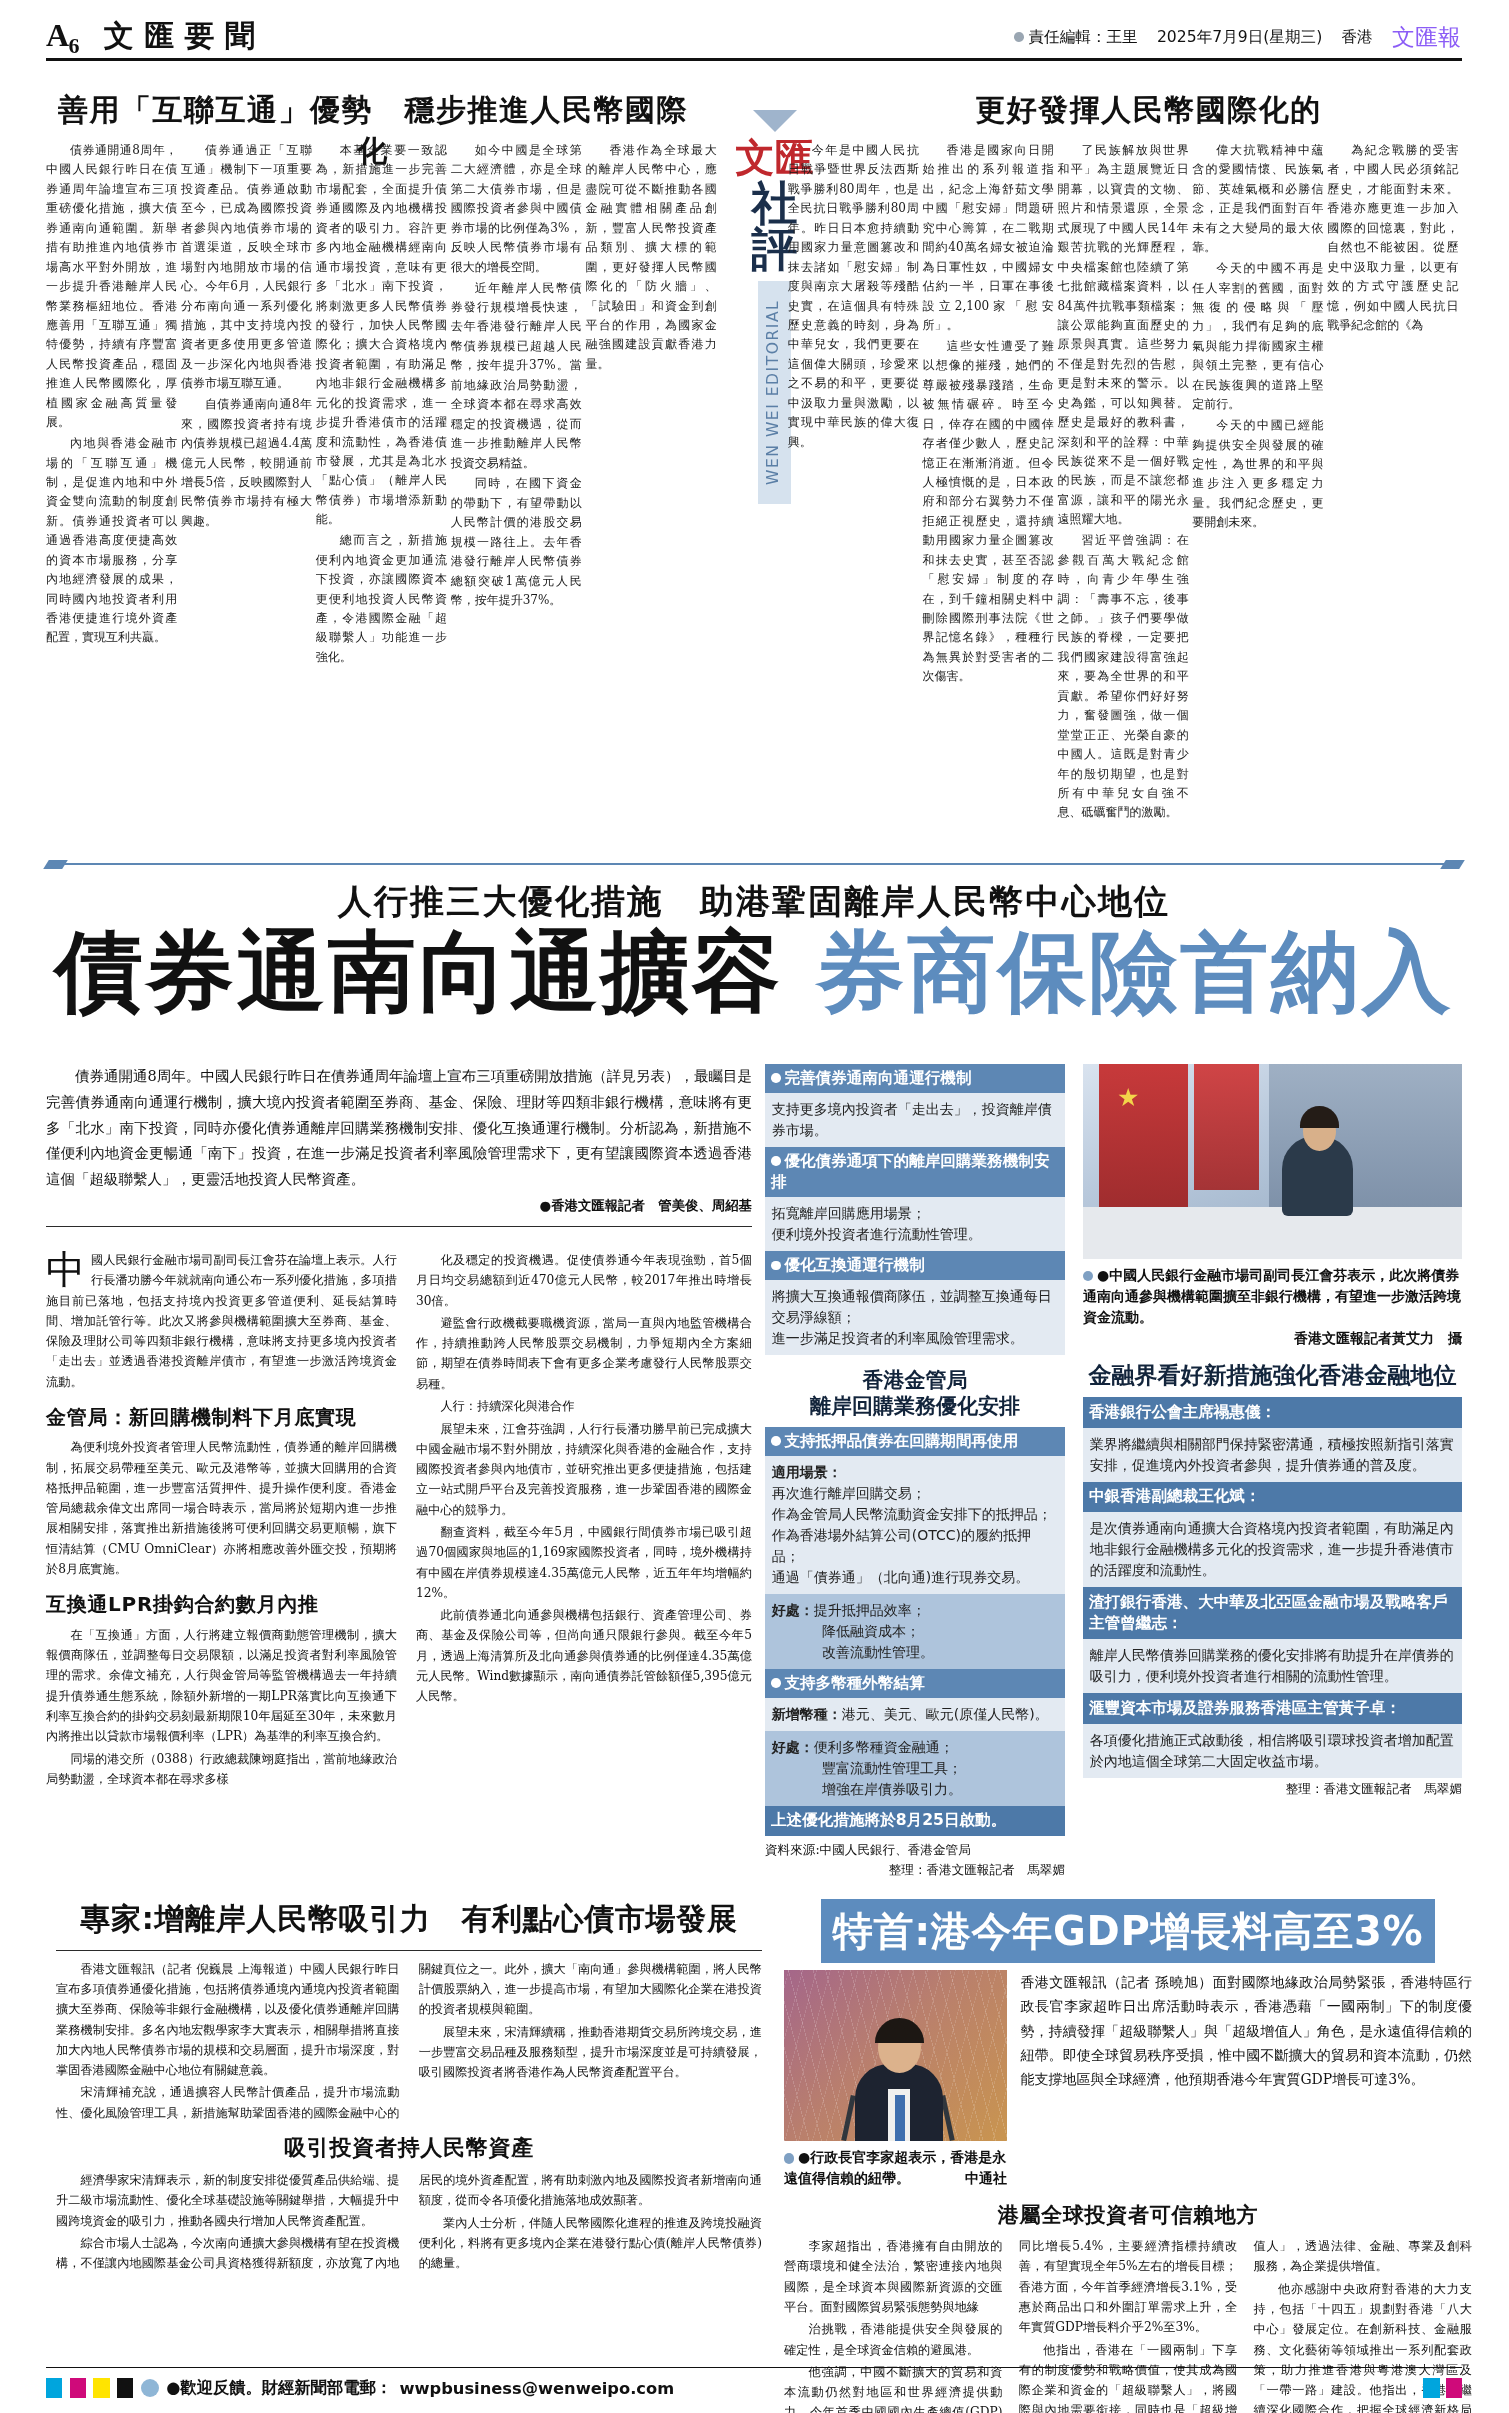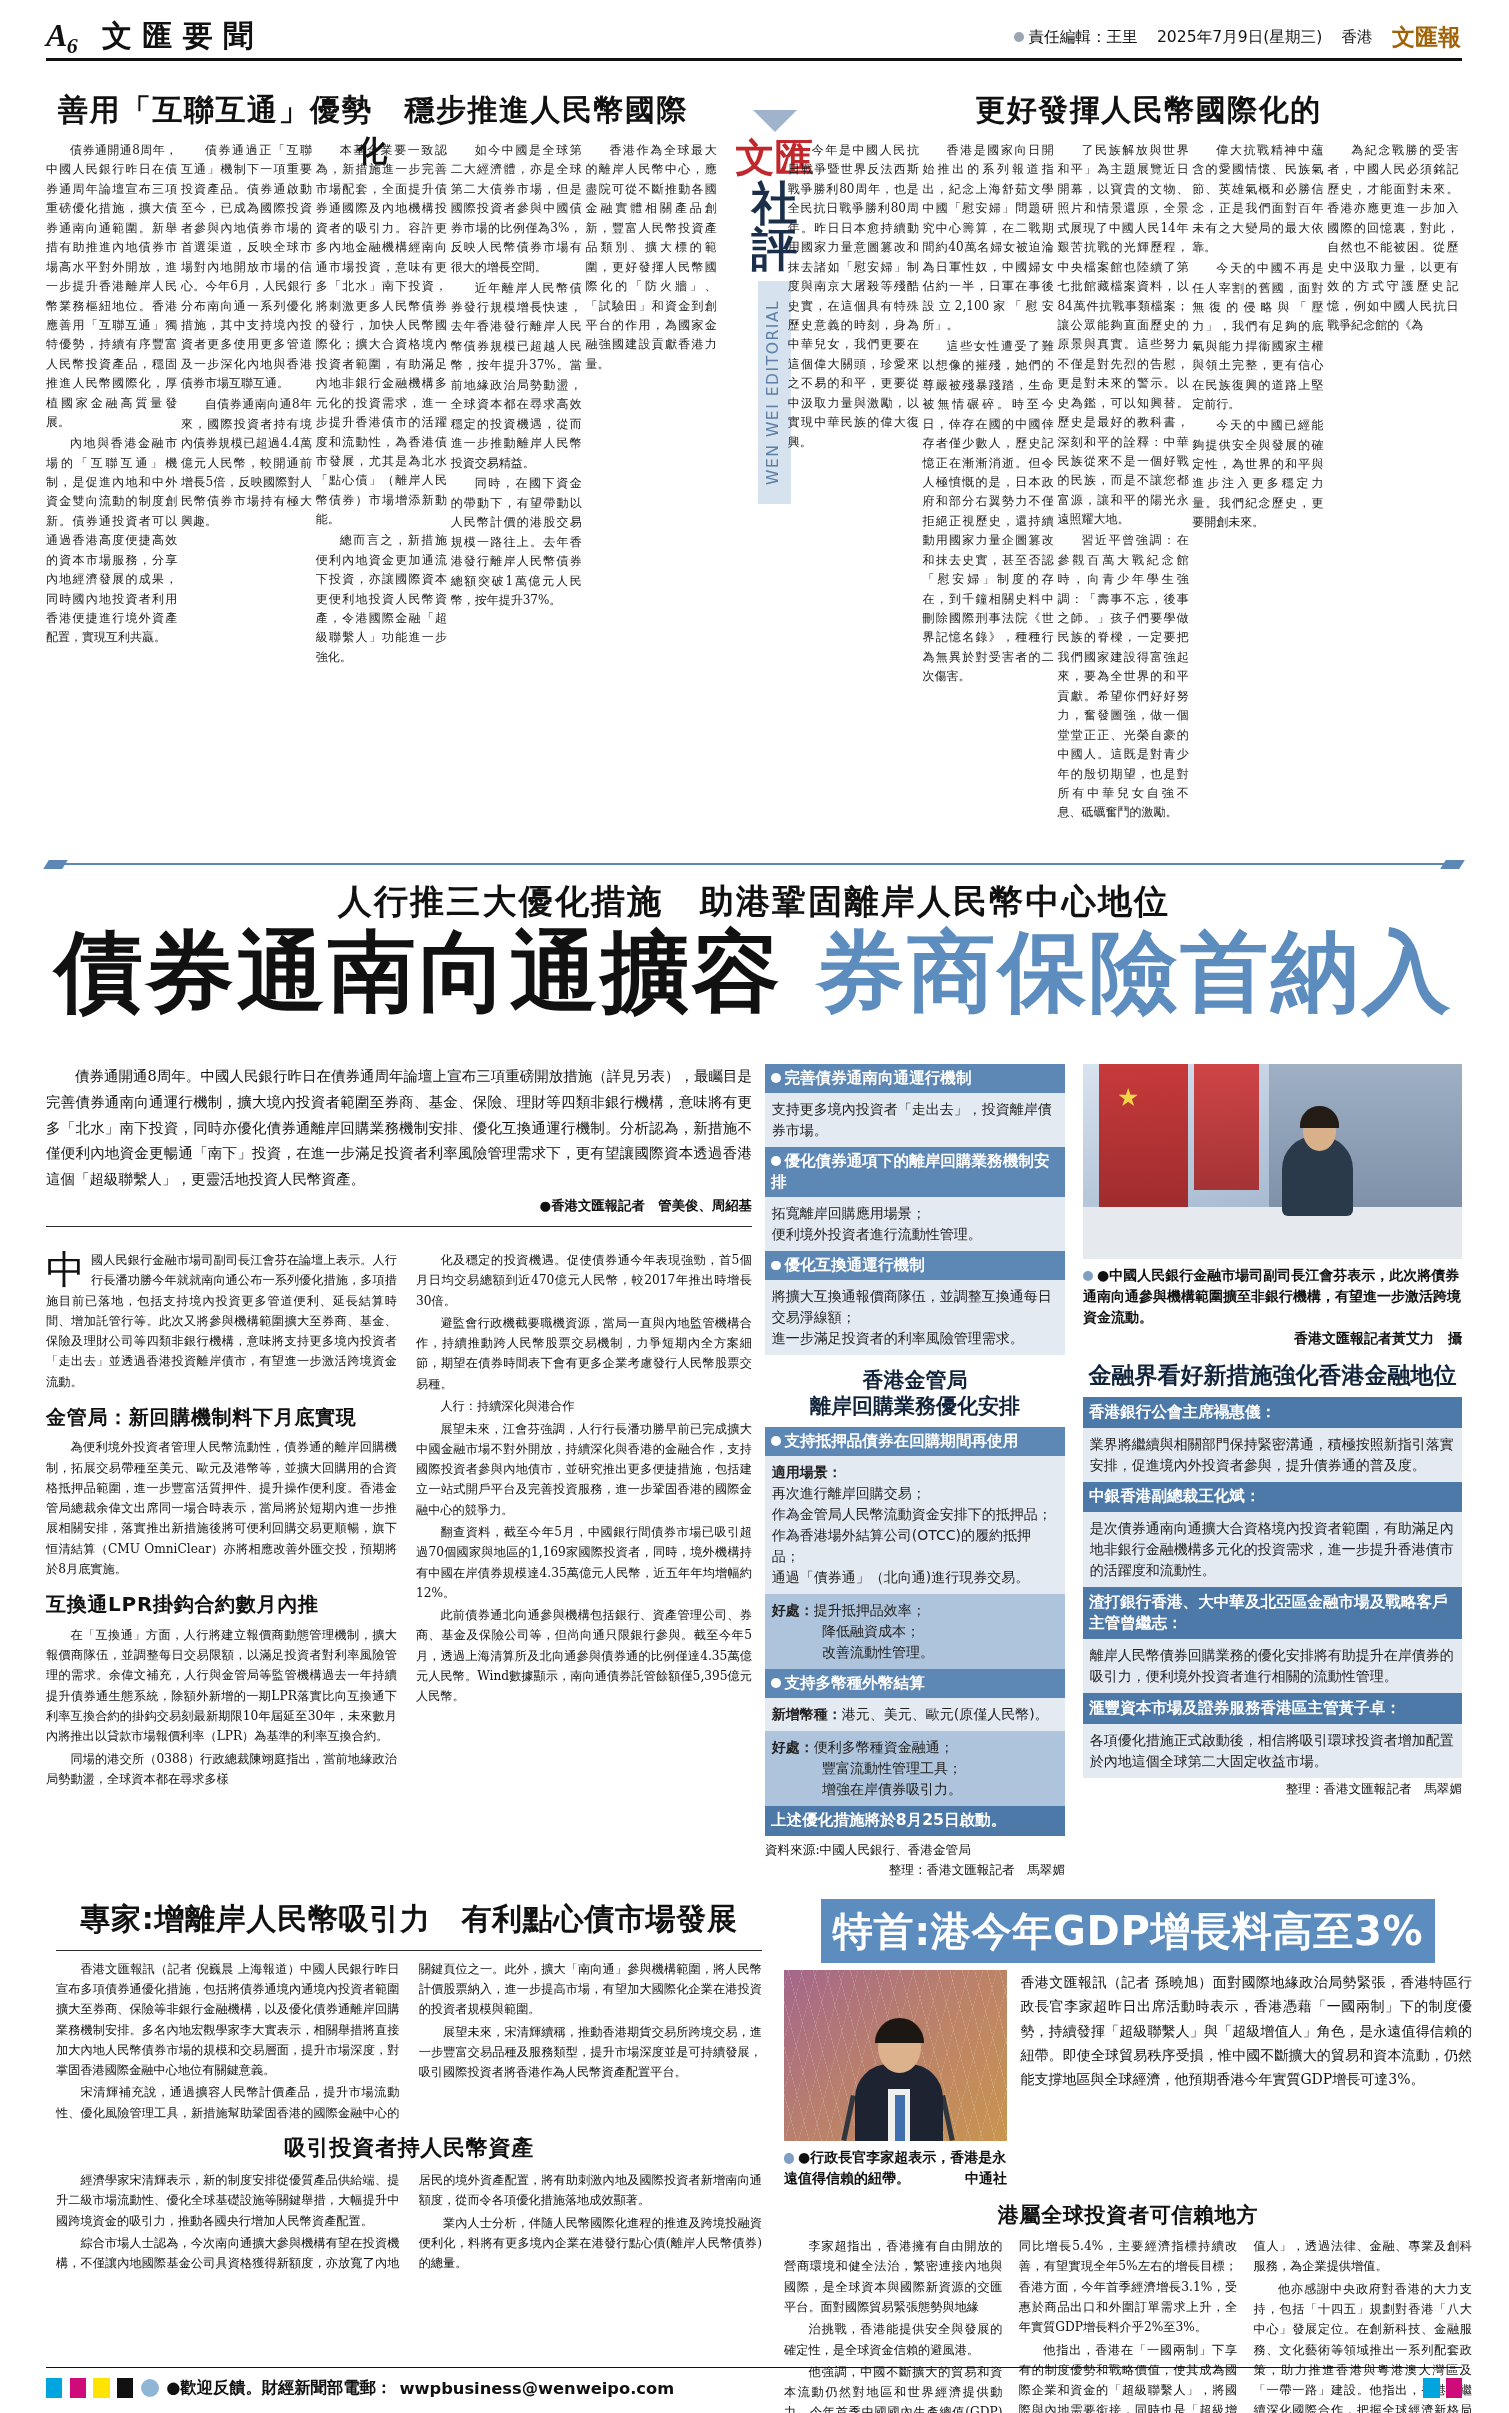--- a/index.html
+++ b/index.html
@@ -12,29 +12,29 @@
     font-family: "Liberation Serif", "DejaVu Serif", serif;
     color: #111;
     position: relative;
     overflow: hidden;
   }
   .page { position: relative; width:1509px; height:2413px; }
 
   
   .masthead { position:absolute; left:0; top:0; width:1509px; height:68px; }
   .mh-left { position:absolute; left:46px; top:16.3px; display:flex; align-items:baseline; gap:25px; }
-  .mh-page { font-family:"Liberation Serif", serif; font-size:32px; font-weight:700; letter-spacing:-0.7px;font-style:italic; }
+  .mh-page { font-family:"Liberation Serif", serif; font-size:32px; font-weight:700; letter-spacing:-0.7px; }
   .mh-page sub { font-size:22px; }
   .mh-section { font-size:30px; font-weight:700; letter-spacing:10.4px;
                 font-family:"DejaVu Serif","Liberation Serif",serif; }
   .mh-rule { position:absolute; left:46px; top:58px; width:1416px; height:3px; background:#111; }
   .mh-right { position:absolute; right:48px; top:22px; display:flex; align-items:center; gap:19.3px;
               font-size:15.6px; font-family:"DejaVu Sans","Liberation Sans",sans-serif; }
   .mh-dot { width:9.7px; height:9.7px; border-radius:50%; background:#9aa6b2; display:inline-block; margin-right:4.5px; }
-  .mh-paper { font-size:23px; font-weight:700; color:#a16207; letter-spacing:0px;
+  .mh-paper { font-size:23px; font-weight:400; color:#8b5cf6; letter-spacing:0px;
               font-family:"DejaVu Serif","Liberation Serif",serif; }
 
   
   .editorial { position:absolute; left:46px; top:74px; width:1416px; height:773px; }
   .ed-headline { font-size:30px; font-weight:700; letter-spacing:1.5px; text-align:center;
                  font-family:"DejaVu Serif","Liberation Serif",serif; }
   .ed-head-left { position:absolute; left:0; top:16.3px; width:654px; }
   .ed-head-right { position:absolute; left:788px; top:16.3px; width:629px; }
 
   .ed-logo { position:absolute; left:684px; top:36px; width:89px; text-align:center; }

